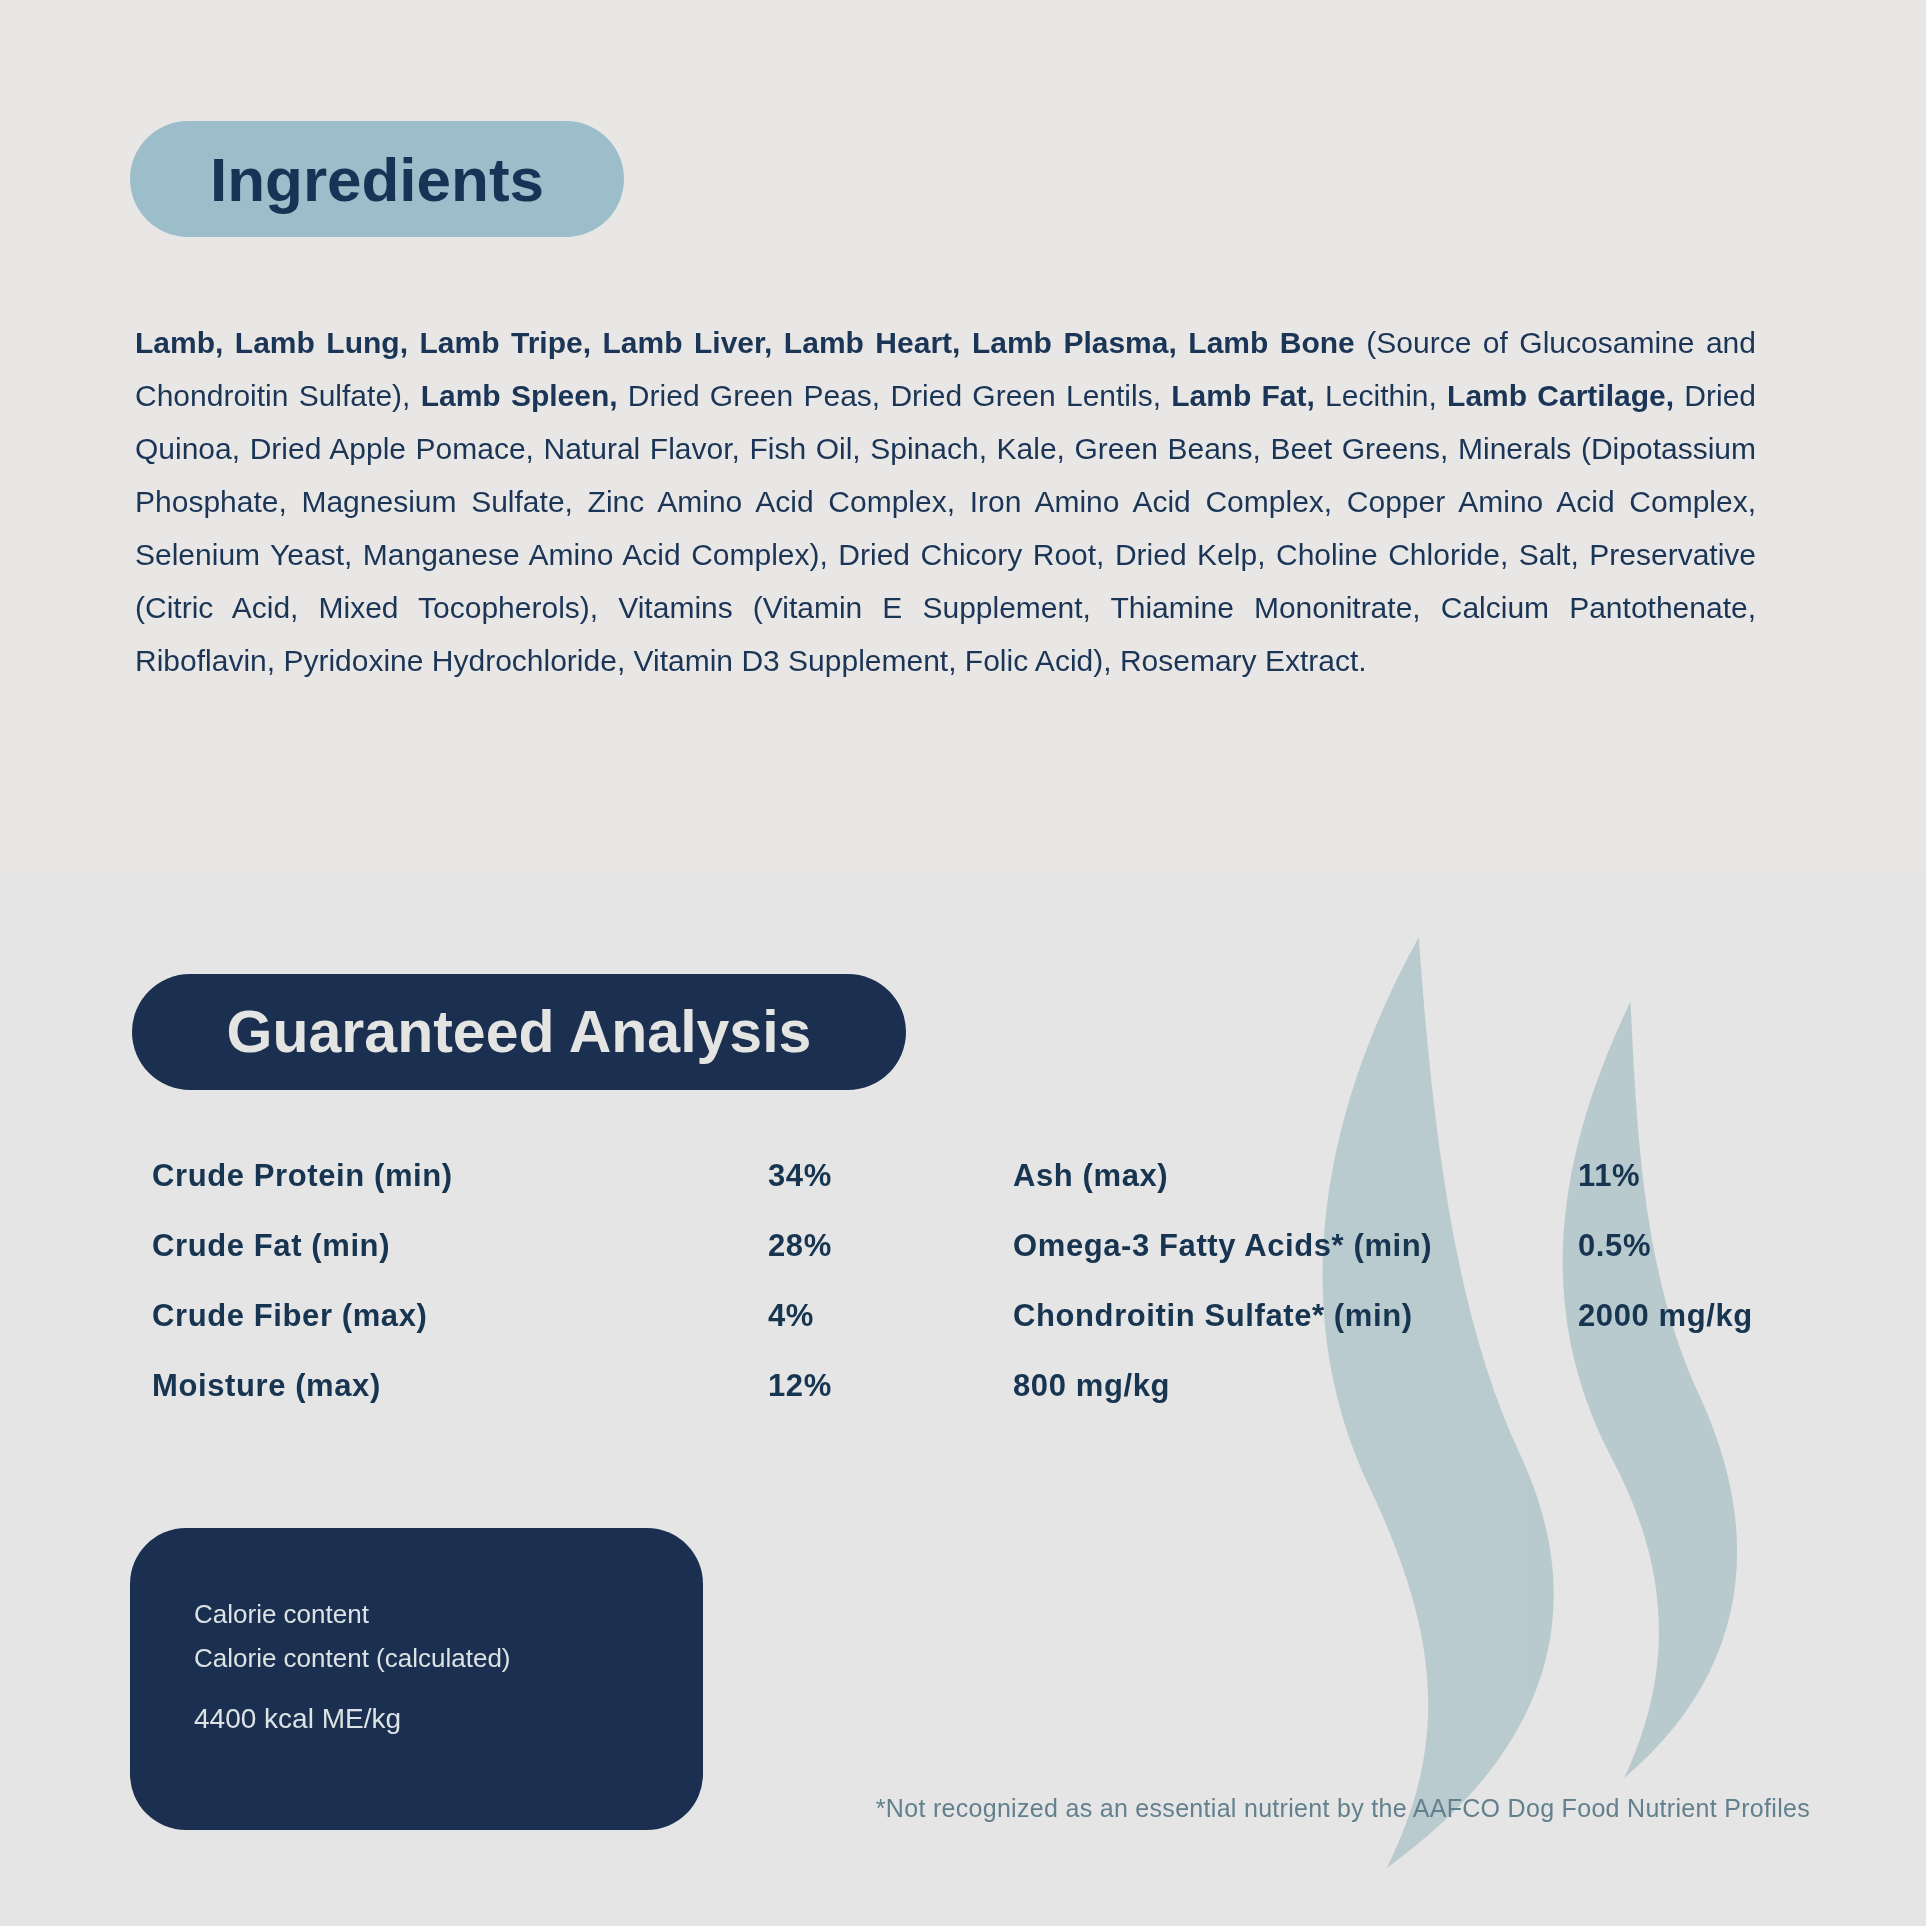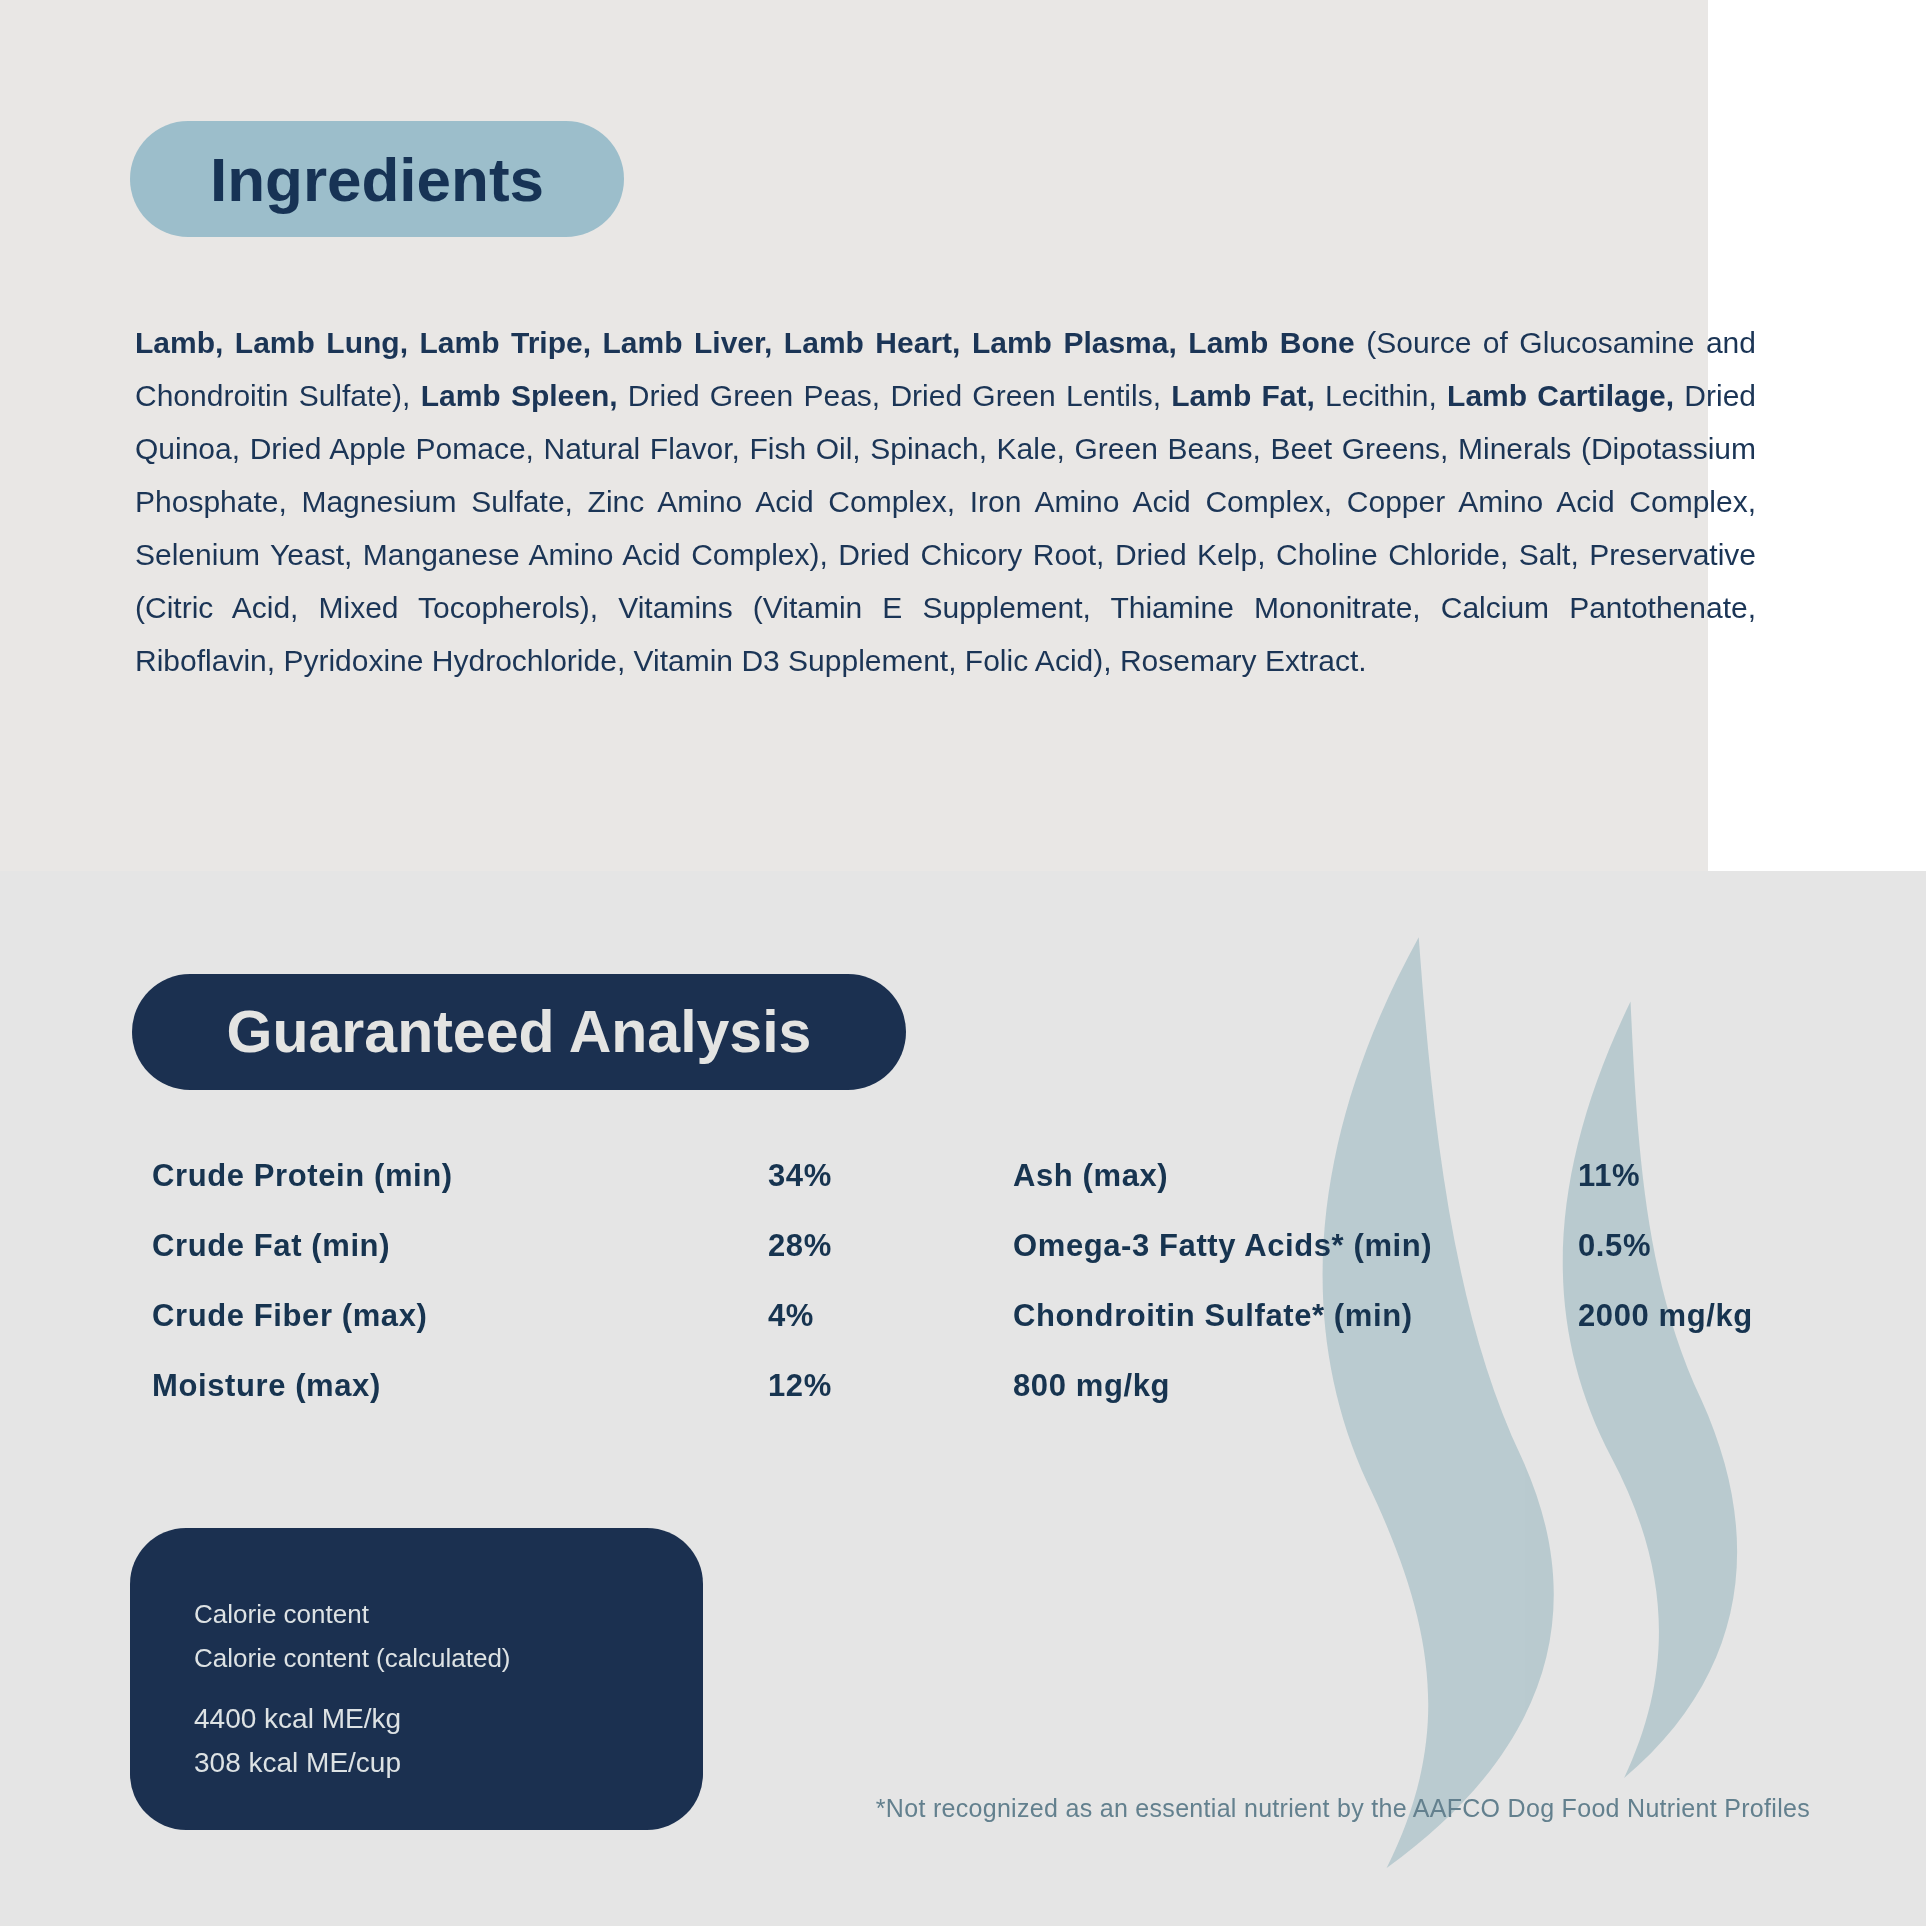--- a/index.html
+++ b/index.html
@@ -6,21 +6,21 @@
   #page {
     position: relative;
     width: 1926px;
     height: 1926px;
     overflow: hidden;
     font-family: "Liberation Sans", sans-serif;
     color: #1b3556;
   }
   .section-top {
     position: absolute; left: 0; top: 0;
-    width: 1708px; height: 871px;
+    width: 1926px; height: 871px;
     background: #e9e7e5;
     text-decoration: underline;
   }
   .section-bottom {
     position: absolute; left: 0; top: 871px;
     width: 1926px; height: 1055px;
     background: #e5e5e5;
     overflow: hidden;
   }
   .pill {
@@ -154,21 +154,20 @@
         </div>
       </div>
 
     <div class="calorie-box">
       <div class="calorie-labels">
         <div>Calorie content</div>
         <div>Calorie content (calculated)</div>
       </div>
       <div class="calorie-values">
         <div>4400 kcal ME/kg</div>
-        <div>308 kcal ME/cup</div>
       </div>
     </div>
 
     <div class="footnote">*Not recognized as an essential nutrient by the AAFCO Dog Food Nutrient Profiles</div>
   </div>
 
 </div>
 
 
 </body></html>

